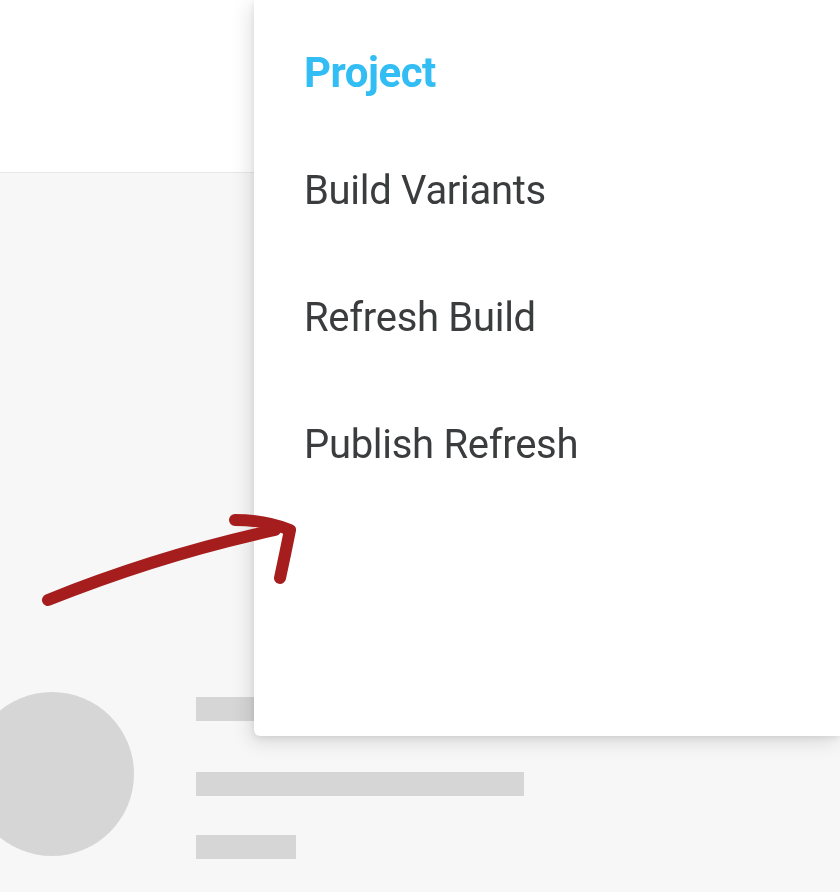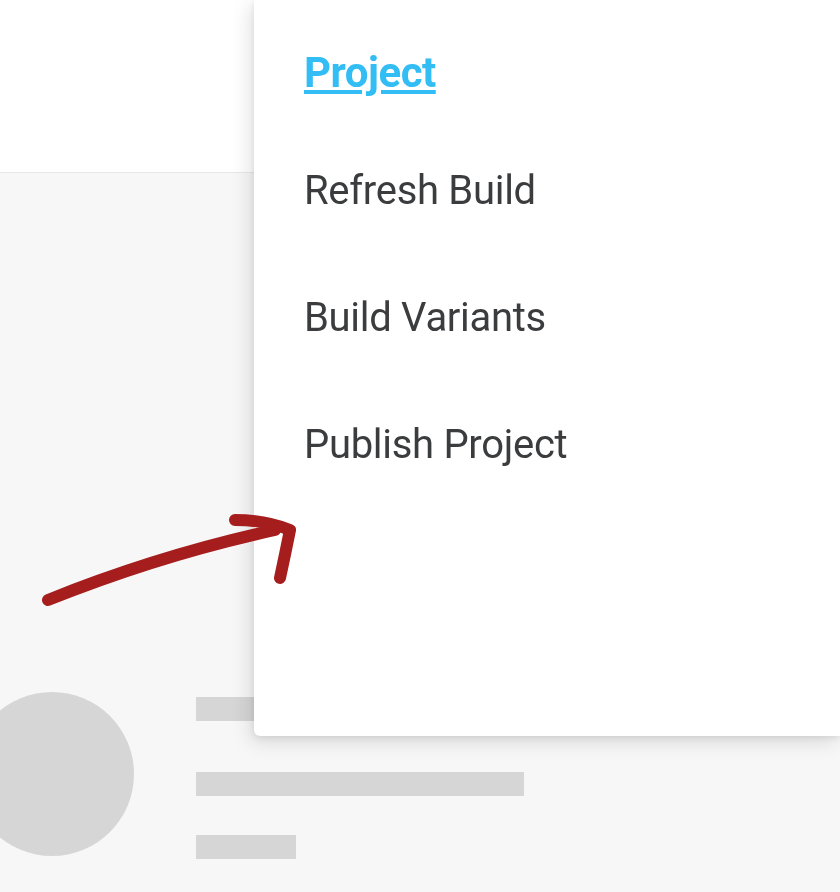--- a/index.html
+++ b/index.html
@@ -76,21 +76,20 @@
       box-shadow: -4px 6px 20px rgba(0,0,0,0.12), 0 2px 6px rgba(0,0,0,0.08);
     }
     .menu-header {
       padding: 48px 50px 30px 50px;
     }
     .menu-title {
       font-size: 42px;
       font-weight: 700;
       color: #32bdf4;
       letter-spacing: -0.5px;
-      text-decoration: underline;
     }
     .menu-item {
       padding: 40px 50px;
       font-size: 40px;
       font-weight: 400;
       color: #3a3c3e;
       cursor: pointer;
       letter-spacing: -0.3px;
     }
     .arrow-annotation {
@@ -109,26 +108,26 @@
 <div class="avatar"></div>
 <div class="placeholder-line1"></div>
 <div class="placeholder-line2"></div>
 <div class="placeholder-line3"></div>
 
 <div class="menu">
   <div class="menu-header">
     <span class="menu-title">Project</span>
   </div>
   <div class="menu-item">
+    <span>Build Variants</span>
+  </div>
+  <div class="menu-item">
     <span>Refresh Build</span>
   </div>
   <div class="menu-item">
-    <span>Build Variants</span>
-  </div>
-  <div class="menu-item">
-    <span>Publish Project</span>
+    <span>Publish Refresh</span>
   </div>
 </div>
 
 <svg class="arrow-annotation" width="280" height="120" viewBox="0 0 280 120">
   <path d="M 8 90 Q 120 45 235 20" stroke="#a61d1d" stroke-width="12" fill="none" stroke-linecap="round"></path>
   <path d="M 195 10 Q 225 10 250 20 Q 245 45 240 68" stroke="#a61d1d" stroke-width="12" fill="none" stroke-linecap="round" stroke-linejoin="round"></path>
 </svg>
 
 </body></html>

